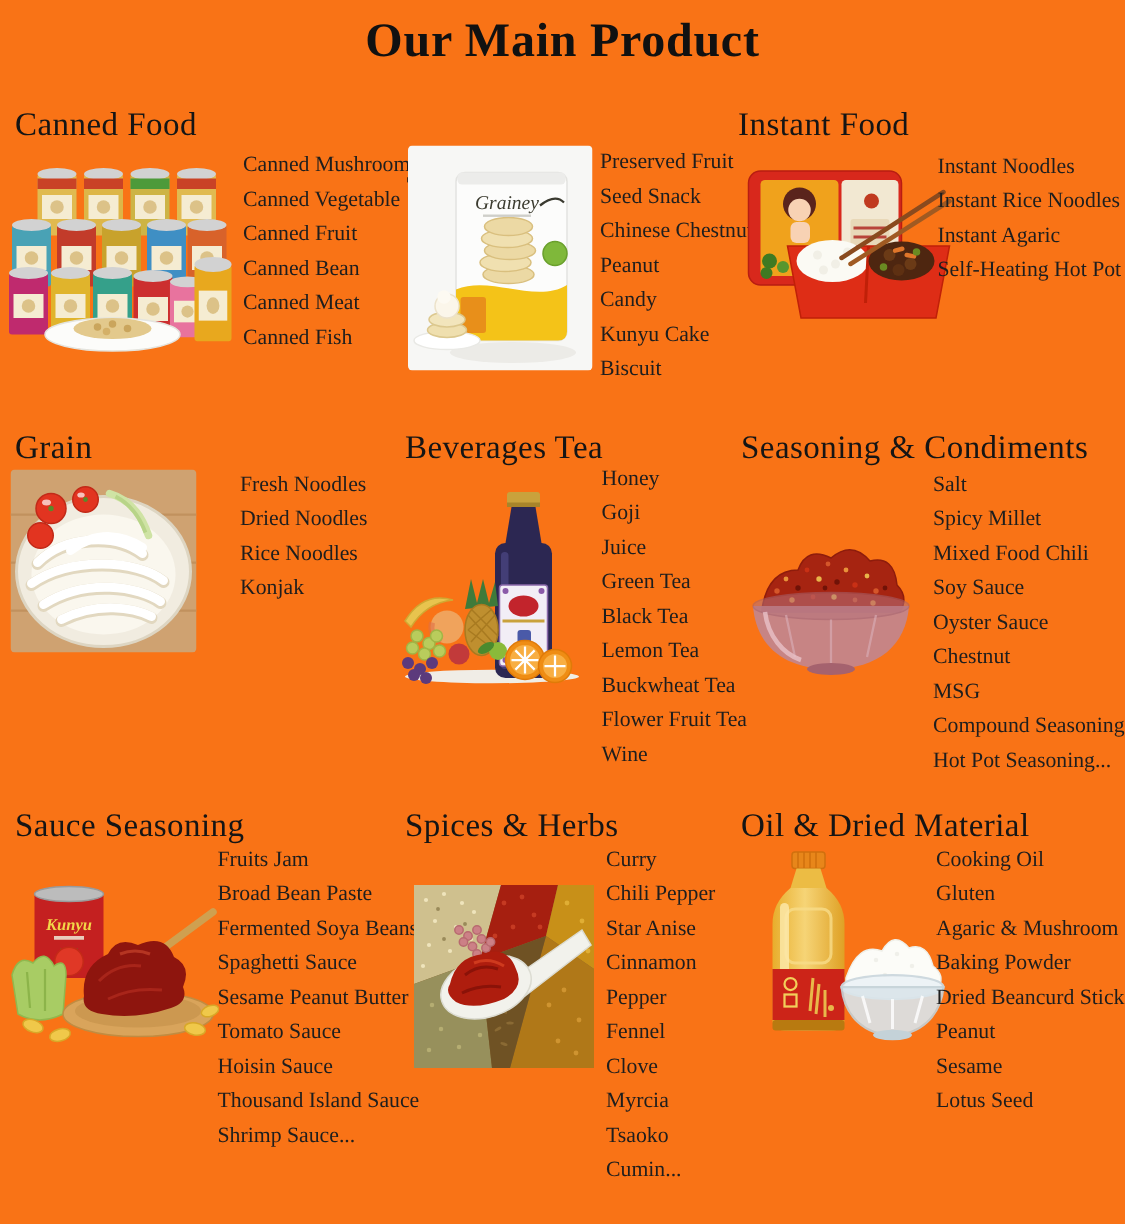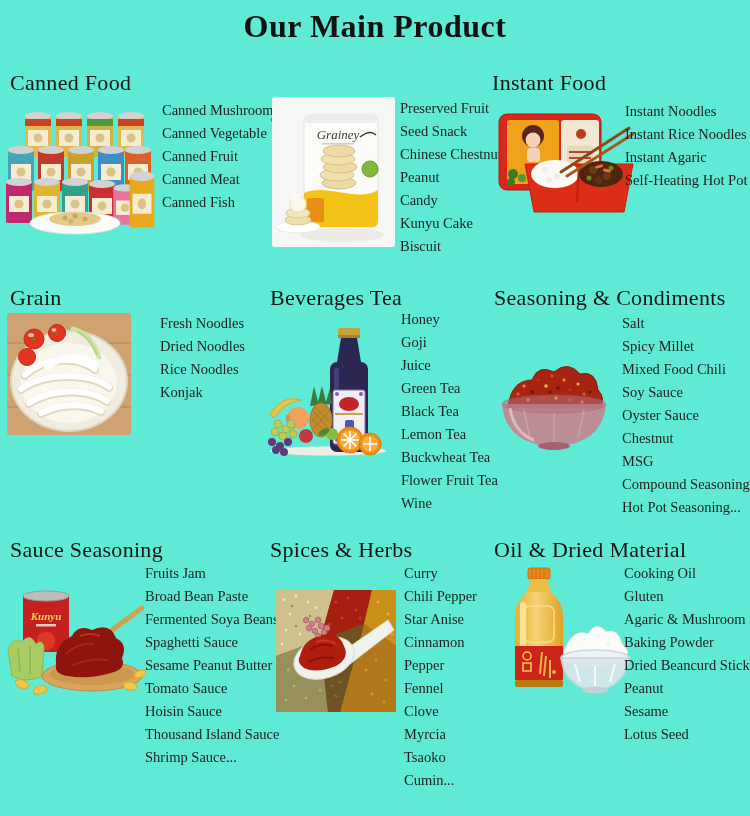--- a/index.html
+++ b/index.html
@@ -1,16 +1,16 @@
 <!DOCTYPE html>
 <html><head>
 <meta charset="utf-8">
 <style>
   html,body{margin:0;padding:0;background:#ffffff;}
-  .page{position:relative;width:750px;height:816px;background:#5eead4;overflow:hidden;
+  .page{position:relative;width:750px;height:816px;background:#f97316;overflow:hidden;
         font-family:"Liberation Serif","DejaVu Serif",serif;color:#1c1c1c;}
   .page-title{position:absolute;left:0;top:8px;width:100%;text-align:center;
         font-size:32px;font-weight:700;letter-spacing:0.5px;color:#111;}
   .sec{display:contents;}
   .sec-title{position:absolute;font-size:22px;font-weight:400;white-space:nowrap;color:#151515;letter-spacing:0.3px;}
   .plist{position:absolute;list-style:none;margin:0;padding:0;font-size:14.5px;color:#1e1e1e;}
   .plist li{height:23px;line-height:23px;white-space:nowrap;}
   .photo{position:absolute;}
 </style>
 </head>
@@ -56,20 +56,21 @@
       <ellipse cx="70" cy="112" rx="26" ry="7" fill="#e3c98c"></ellipse>
       <circle cx="60" cy="111" r="2.5" fill="#caa55c"></circle>
       <circle cx="70" cy="109" r="2.5" fill="#caa55c"></circle>
       <circle cx="80" cy="112" r="2.5" fill="#caa55c"></circle>
       <circle cx="66" cy="114" r="2.5" fill="#d4b068"></circle>
     </svg>
     <ul class="plist" style="left:162px;top:99px;">
         <li>Canned Mushroom</li>
         <li>Canned Vegetable</li>
         <li>Canned Fruit</li>
+        <li>Canned Bean</li>
         <li>Canned Meat</li>
         <li>Canned Fish</li>
       </ul>
   </div>
 
   <div class="sec">
     <div class="sec-title" style="left:270px;top:70px;margin-top:32px;">Snack</div>
     <svg class="photo" style="left:272px;top:97px;" width="123" height="150" viewBox="0 0 123 150">
       <rect x="0" y="0" width="123" height="150" rx="3" fill="#f7f7f5"></rect>
       <ellipse cx="70" cy="138" rx="42" ry="7" fill="#ecebe7"></ellipse>

